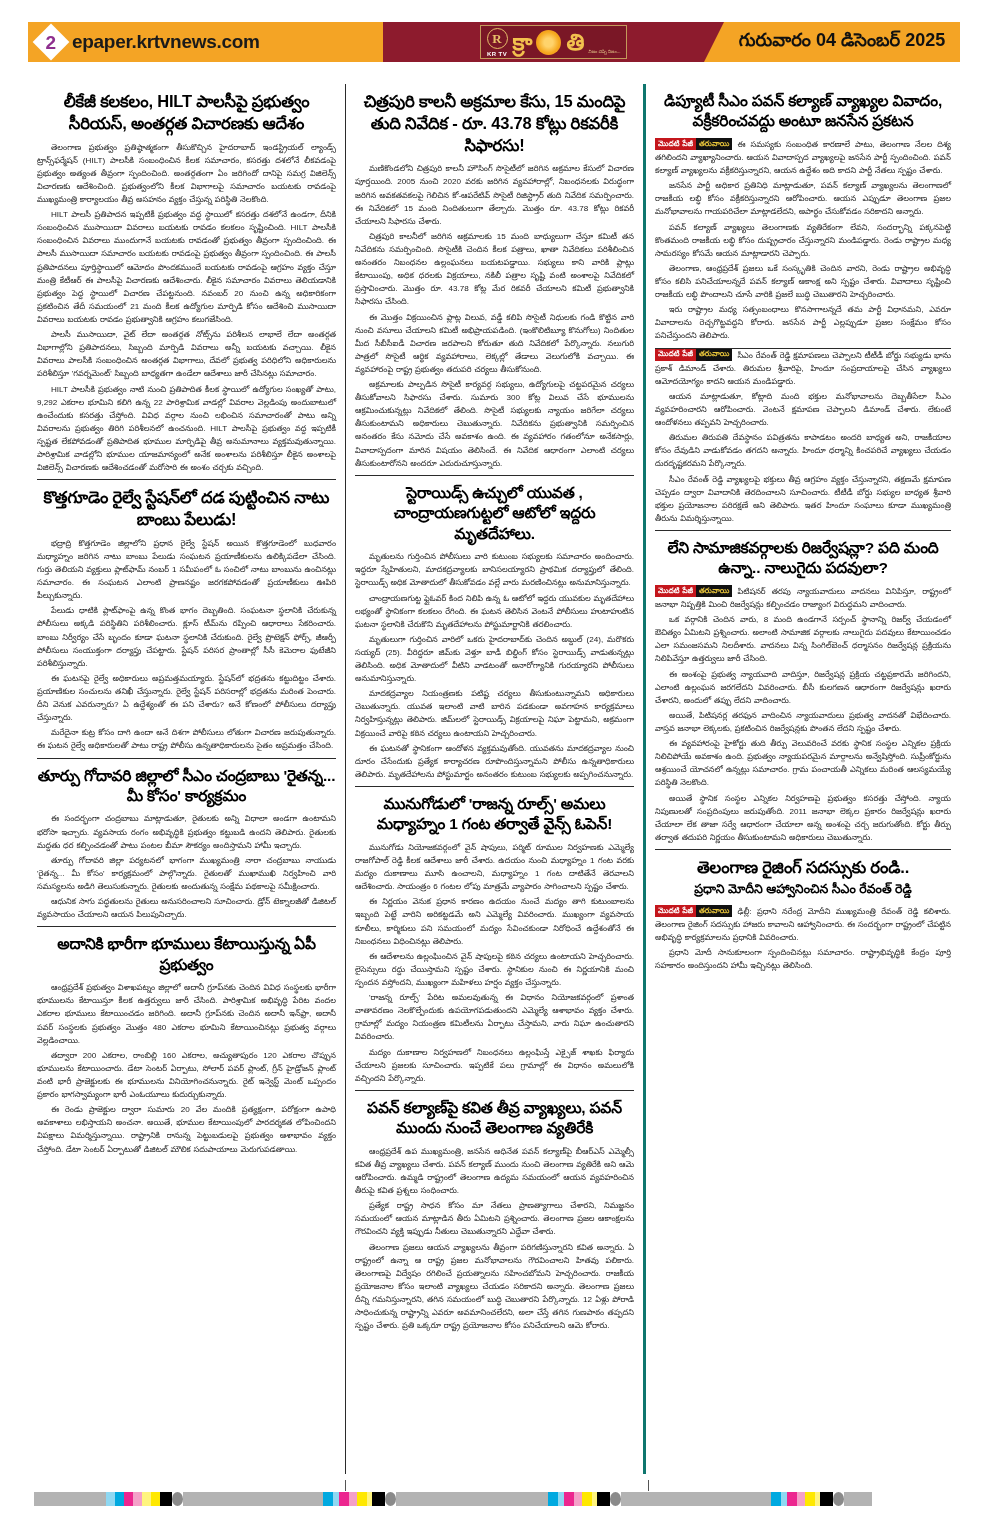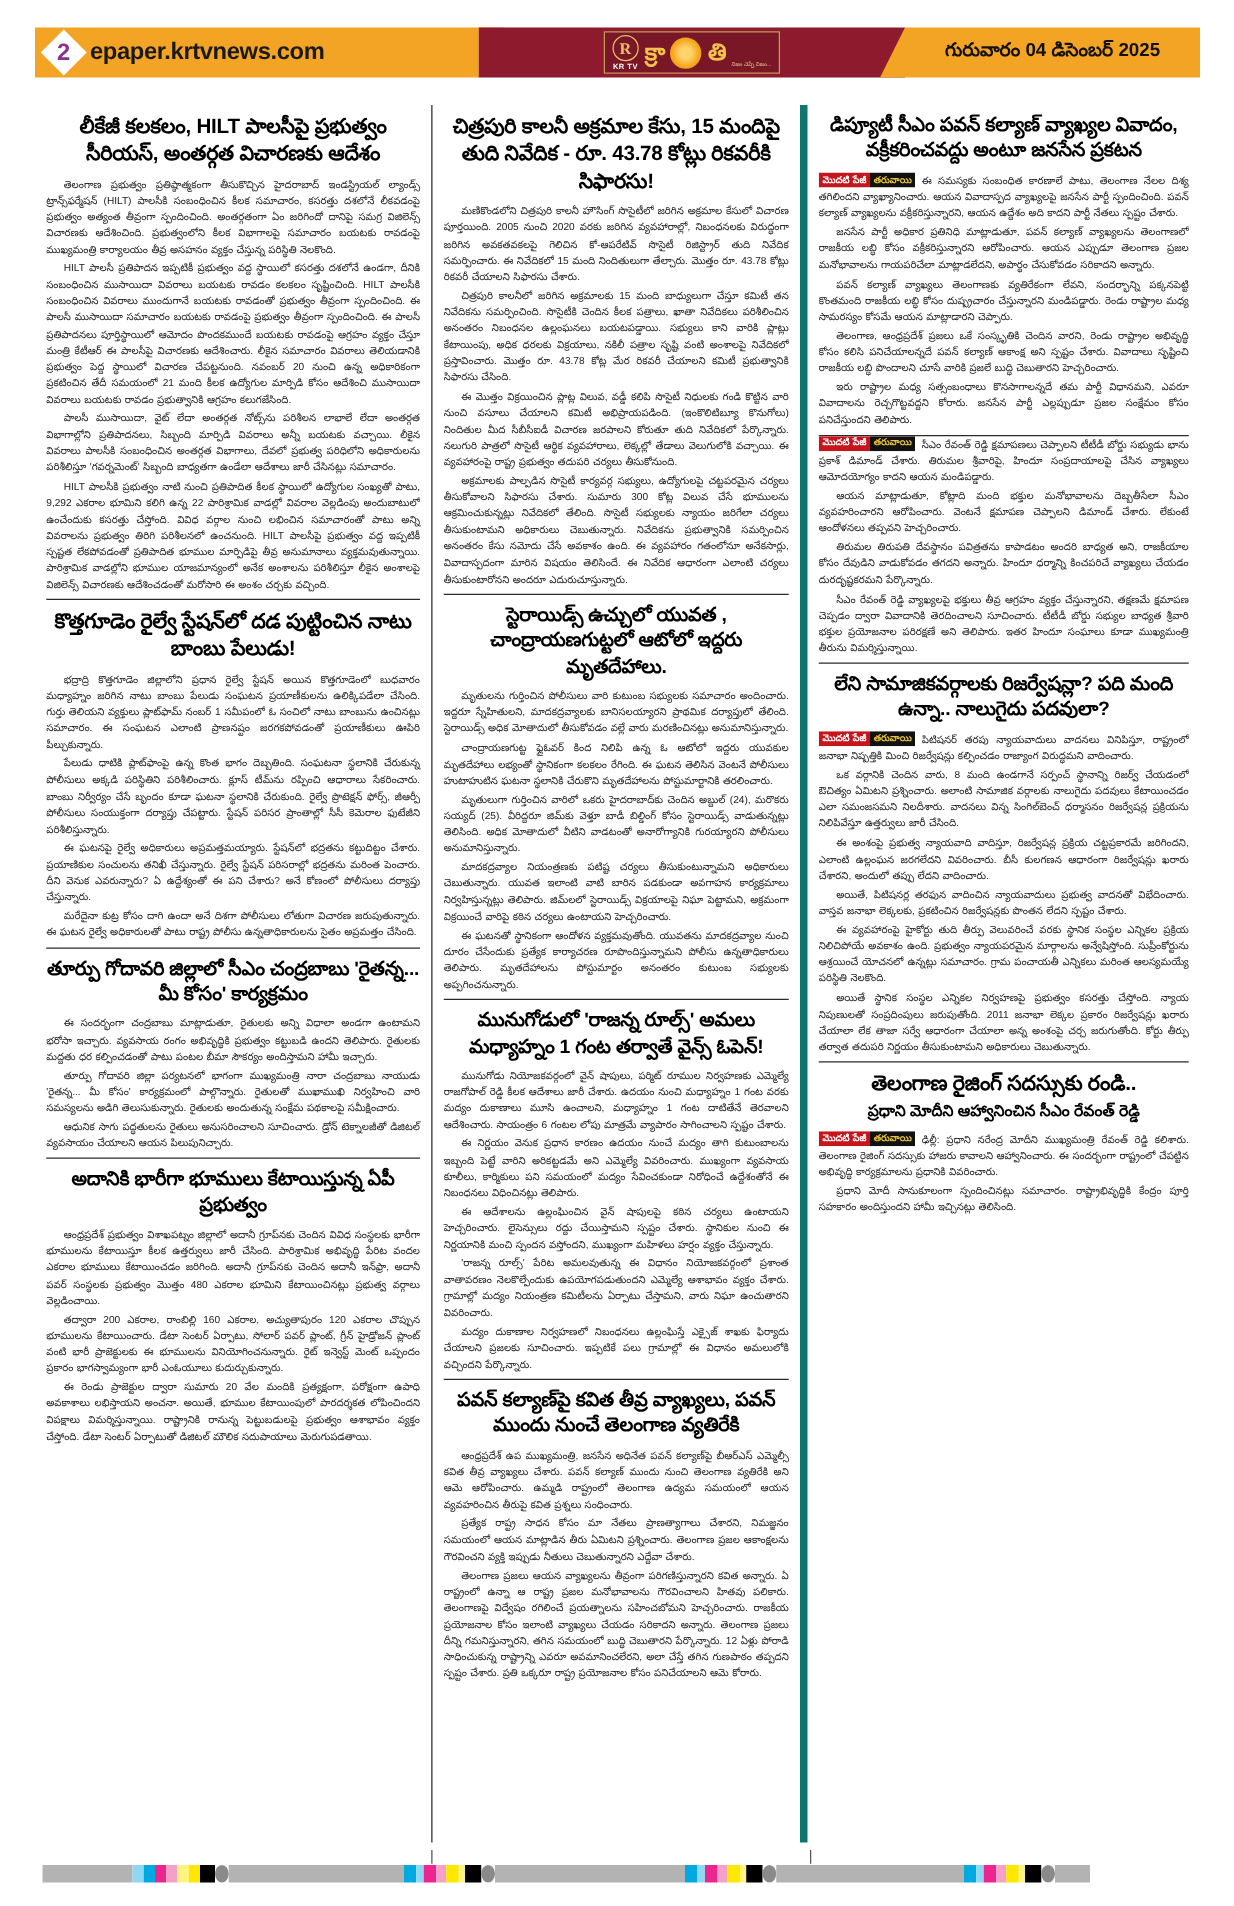--- a/index.html
+++ b/index.html
@@ -101,21 +101,21 @@
   }
   .krtv-text {
     color: #ffffff;
     font-size: 6px;
     font-weight: bold;
     margin-top: 2px;
     letter-spacing: 0.4px;
   }
   .logo-word {
     color: #f2c14e;
-    font-size: 19px;
+    font-size: 23px;
     font-weight: bold;
     line-height: 1;
     letter-spacing: -1px;
   }
   .logo-sun {
     width: 25px; height: 25px;
     border-radius: 50%;
     background: radial-gradient(circle, #ffd36b 25%, #f6a81e 60%, #e8891a 100%);
     flex: 0 0 auto;
     position: relative;
@@ -144,40 +144,40 @@
   }
   .mh-right::before {
     content: "";
     position: absolute;
     left: -20px; top: 0;
     width: 0; height: 0;
     border-bottom: 40px solid #f4a425;
     border-left: 20px solid transparent;
   }
   .mh-date {
-    font-size: 15px;
+    font-size: 18px;
     font-weight: bold;
     color: #111;
     white-space: nowrap;
   }
 
   
   .sheet {
     position: absolute;
     left: 28px; top: 64px;
     width: 932px; height: 1390px;
     display: flex;
     margin-top: 20px;
   }
   .col {
     position: relative;
     padding: 0 9px;
   }
   .col-1 { width: 318px; border-right: 1px solid #2b2b2b; }
-  .col-2 { width: 300px; border-right: 6px solid #0f766e; }
+  .col-2 { width: 300px; border-right: 3px solid #0f766e; }
   .col-3 { width: 314px; }
 
   .article { margin-bottom: 2px; }
   .rule-top {
     border-top: 1px solid #2b2b2b;
     margin: 5px 0 0 0;
   }
 
   h2.hl {
     font-family: "Liberation Sans", "DejaVu Sans", sans-serif;

